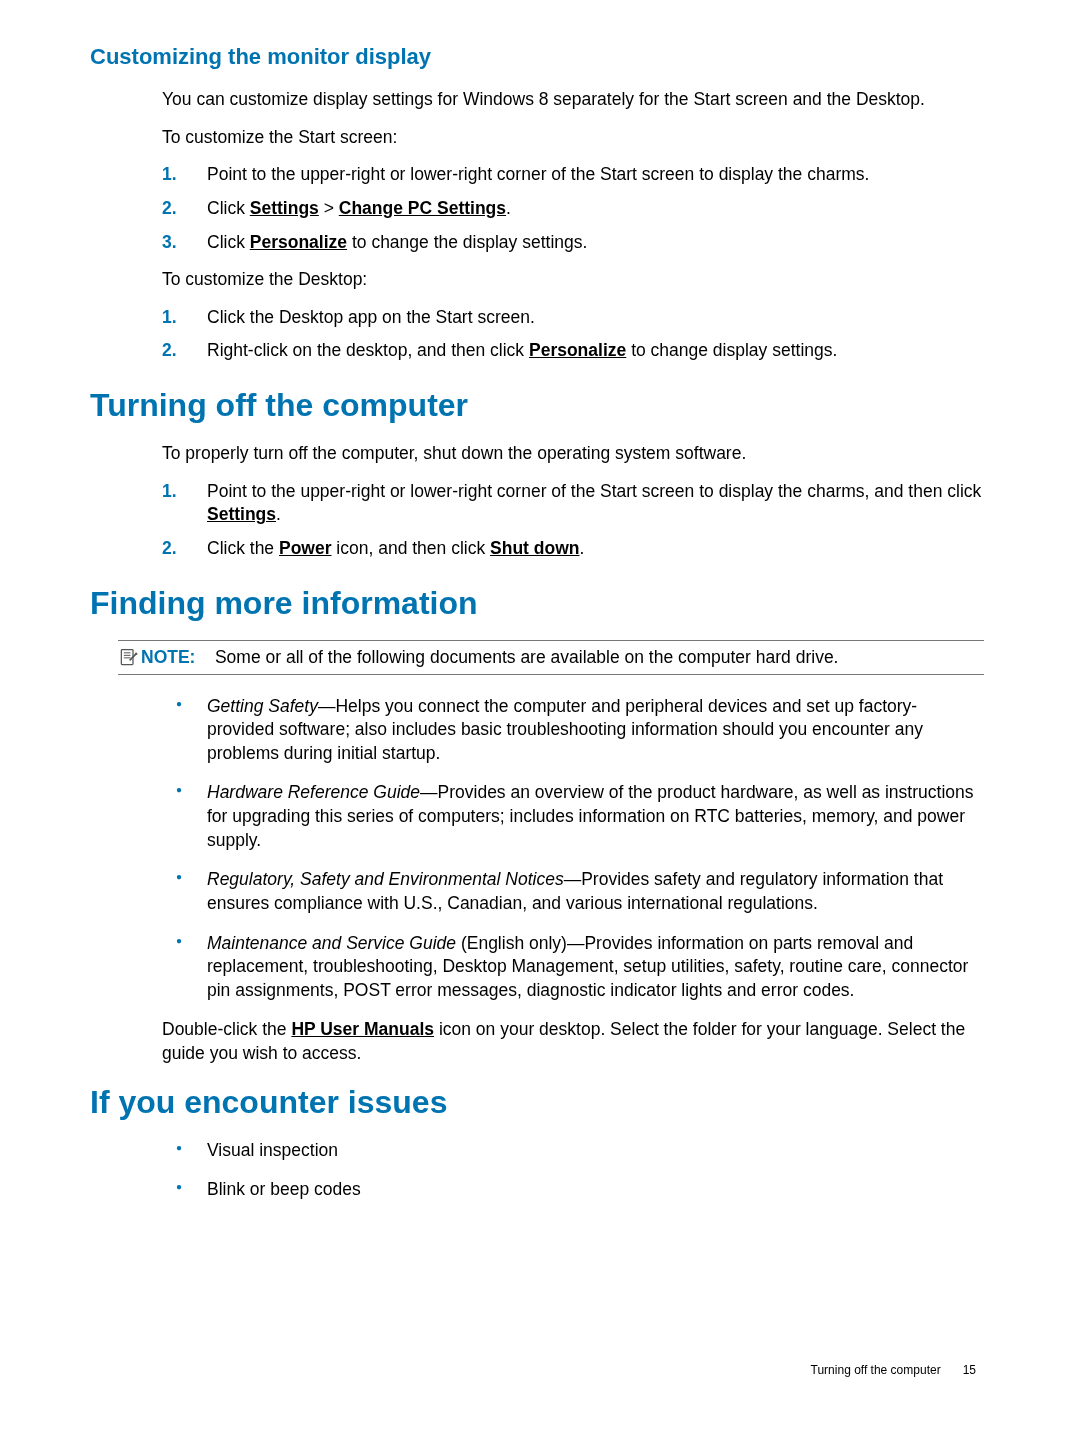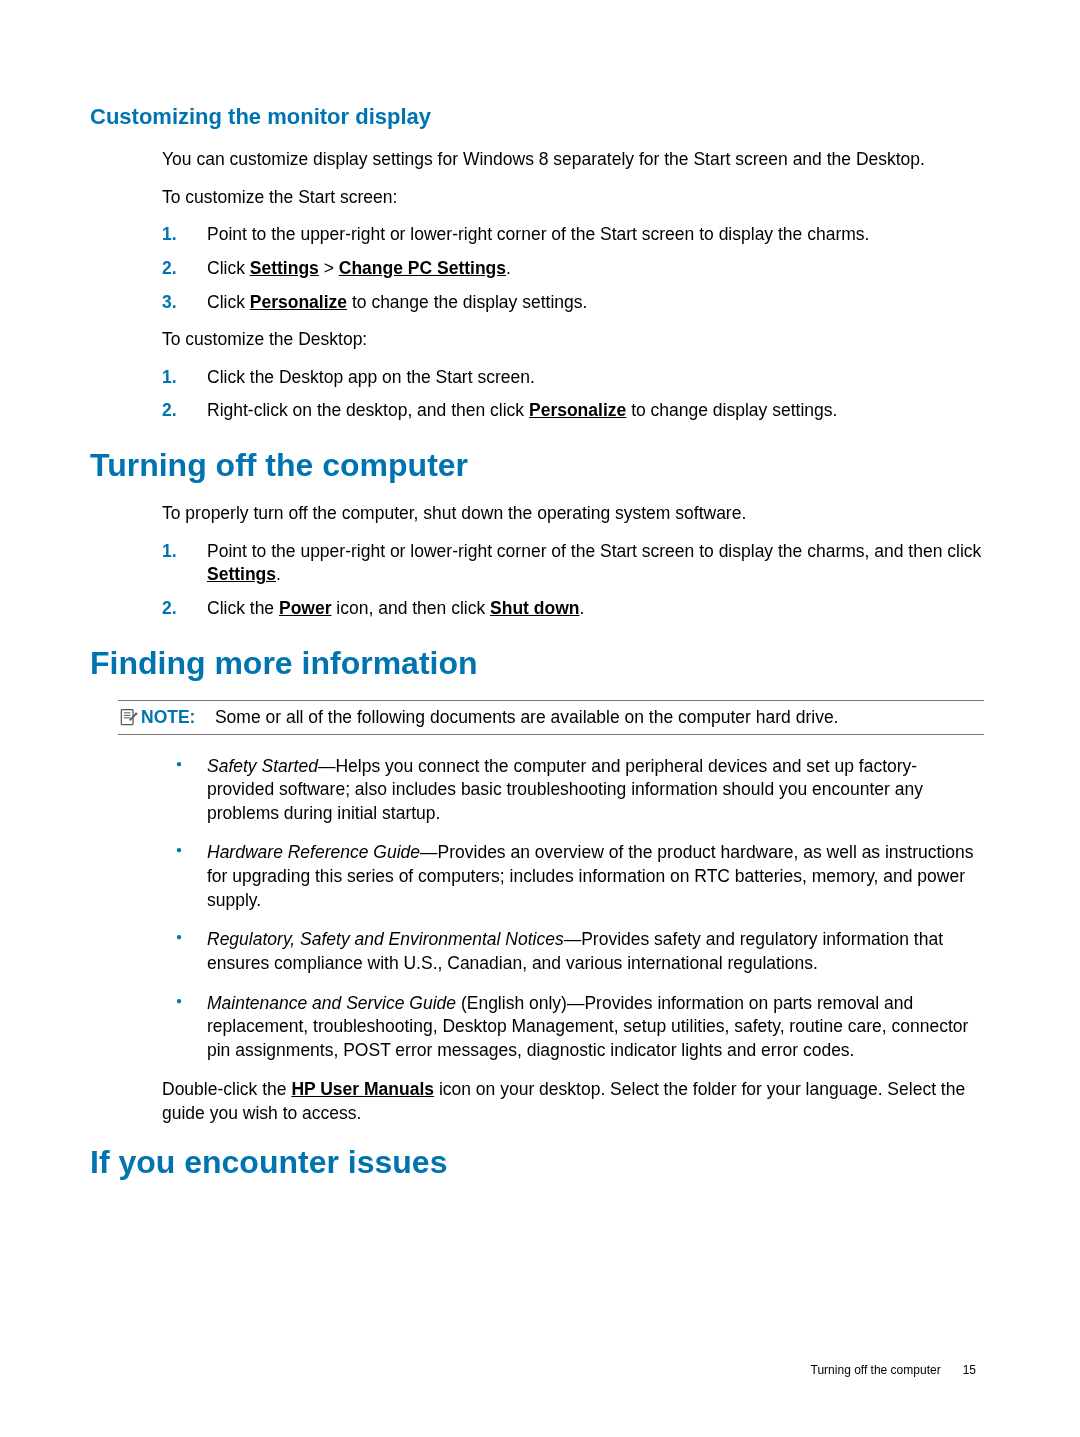--- a/index.html
+++ b/index.html
@@ -8,21 +8,21 @@
     padding: 0;
     background: #ffffff;
     font-family: Arial, Helvetica, sans-serif;
     color: #000000;
   }
   .page {
     width: 1080px;
     height: 1437px;
     position: relative;
     box-sizing: border-box;
-    padding: 104px 96px 0 90px;
+    padding: 44px 96px 0 90px;
   }
   .h2-blue {
     color: #0073b1;
     font-size: 22px;
     font-weight: bold;
     margin: 0 0 18px 0;
   }
   .h1-blue {
     color: #0073b1;
     font-size: 32px;
@@ -173,38 +173,42 @@
       <div style="font-size:17.5px;">
         <span class="note-label">NOTE:</span>
         <span>&nbsp;&nbsp;</span>
         <span>Some or all of the following documents are available on the computer hard drive.</span>
       </div>
     </div>
   </div>
   <div class="body-block">
     <ul class="bullet-list">
       <li>
-        <span class="italic">Safety Started</span><span>—Helps you connect the computer and peripheral devices and set up factory-provided software; also includes basic troubleshooting information should you encounter any problems during initial startup.</span>
+        <span class="italic">Getting Safety</span><span>—Helps you connect the computer and peripheral devices and set up factory-provided software; also includes basic troubleshooting information should you encounter any problems during initial startup.</span>
       </li>
       <li>
         <span class="italic">Hardware Reference Guide</span><span>—Provides an overview of the product hardware, as well as instructions for upgrading this series of computers; includes information on RTC batteries, memory, and power supply.</span>
       </li>
       <li>
         <span class="italic">Regulatory, Safety and Environmental Notices</span><span>—Provides safety and regulatory information that ensures compliance with U.S., Canadian, and various international regulations.</span>
       </li>
       <li>
         <span class="italic">Maintenance and Service Guide</span><span> (English only)</span><span>—Provides information on parts removal and replacement, troubleshooting, Desktop Management, setup utilities, safety, routine care, connector pin assignments, POST error messages, diagnostic indicator lights and error codes.</span>
       </li>
     </ul>
     <p class="para">
       <span>Double-click the </span><span class="bold">HP User Manuals</span><span> icon on your desktop. Select the folder for your language. Select the guide you wish to access.</span>
     </p>
   </div>
 
   <div class="h1-blue" style="margin-top:18px;">If you encounter issues</div>
   <div class="body-block">
+    <ul class="bullet-list">
+      <li><span>Visual inspection</span></li>
+      <li><span>Blink or beep codes</span></li>
+    </ul>
   </div>
 
   <div class="footer">
     <span>Turning off the computer</span><span class="pg">15</span>
   </div>
 
 </div>
 
 </body></html>

